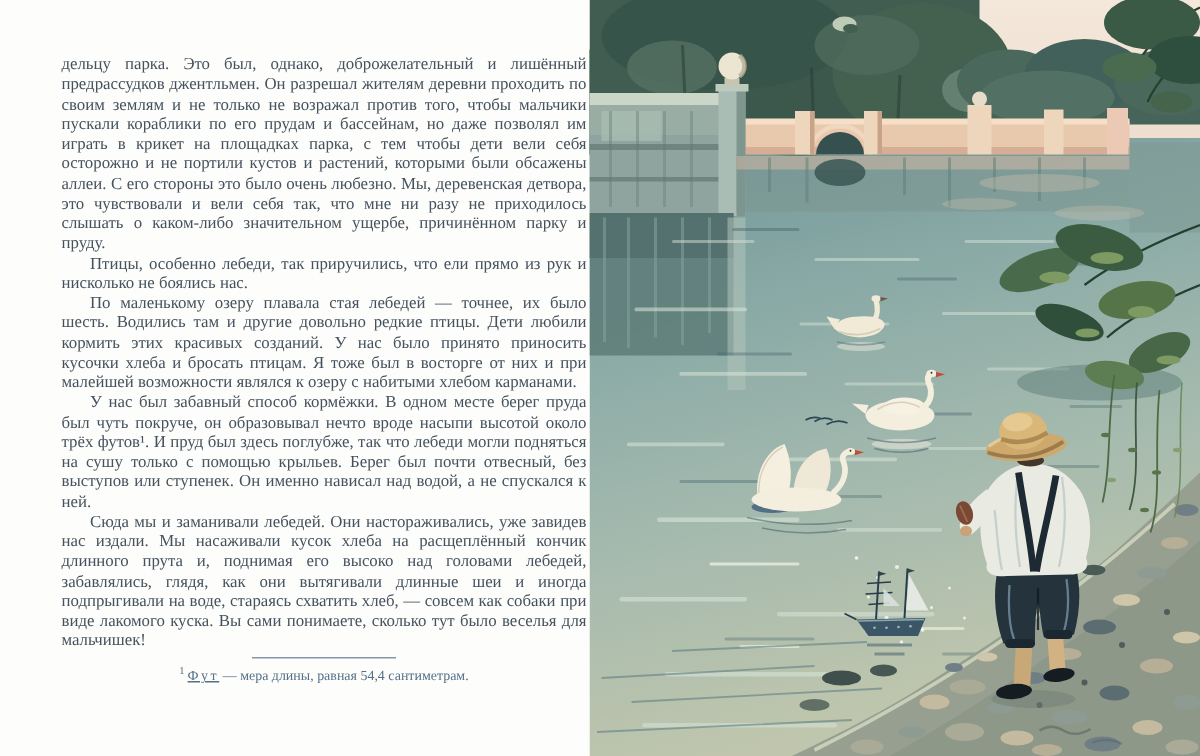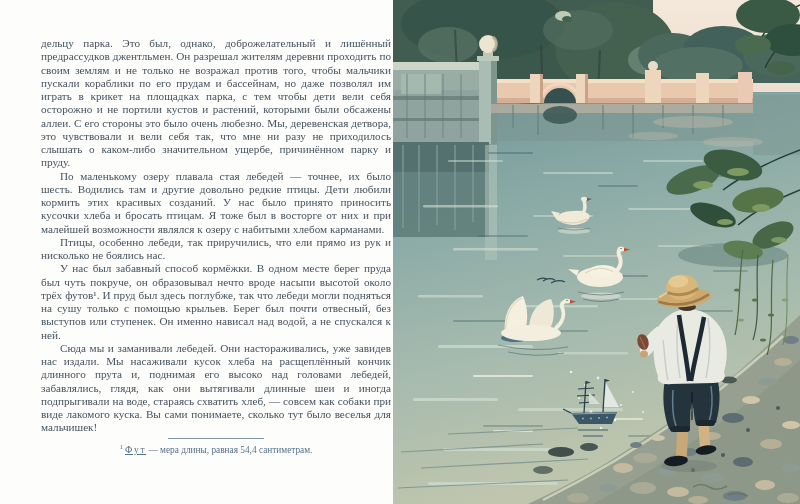--- a/index.html
+++ b/index.html
@@ -30,22 +30,22 @@
   .page-right svg { display:block; }
 </style>
 </head>
 <body>
 
 <div class="spread">
 
   <div class="page-left">
     <div class="text-block">
       <p class="continuation">дельцу парка. Это был, однако, доброжелательный и лишённый предрассудков джентльмен. Он разрешал жителям деревни проходить по своим землям и не только не возражал против того, чтобы мальчики пускали кораблики по его прудам и бассейнам, но даже позволял им играть в крикет на площадках парка, с тем чтобы дети вели себя осторожно и не портили кустов и растений, которыми были обсажены аллеи. С его стороны это было очень любезно. Мы, деревенская детвора, это чувствовали и вели себя так, что мне ни разу не приходилось слышать о каком-либо значительном ущербе, причинённом парку и пруду.</p>
+      <p>Птицы, особенно лебеди, так приручились, что ели прямо из рук и нисколько не боялись нас.</p>
       <p>По маленькому озеру плавала стая лебедей — точнее, их было шесть. Водились там и другие довольно редкие птицы. Дети любили кормить этих красивых созданий. У нас было принято приносить кусочки хлеба и бросать птицам. Я тоже был в восторге от них и при малейшей возможности являлся к озеру с набитыми хлебом карманами.</p>
-      <p>Птицы, особенно лебеди, так приручились, что ели прямо из рук и нисколько не боялись нас.</p>
       <p>У нас был забавный способ кормёжки. В одном месте берег пруда был чуть покруче, он образовывал нечто вроде насыпи высотой около трёх футов¹. И пруд был здесь поглубже, так что лебеди могли подняться на сушу только с помощью крыльев. Берег был почти отвесный, без выступов или ступенек. Он именно нависал над водой, а не спускался к ней.</p>
       <p>Сюда мы и заманивали лебедей. Они настораживались, уже завидев нас издали. Мы насаживали кусок хлеба на расщеплённый кончик длинного прута и, поднимая его высоко над головами лебедей, забавлялись, глядя, как они вытягивали длинные шеи и иногда подпрыгивали на воде, стараясь схватить хлеб, — совсем как собаки при виде лакомого куска. Вы сами понимаете, сколько тут было веселья для мальчишек!</p>
     </div>
     <div class="footnote">
       <div class="footnote-rule"></div>
       <p class="footnote-text"><sup>1</sup><span class="term">Фут</span><span> — мера длины, равная 54,4 сантиметрам.</span></p>
     </div>
   </div>
 
   <div class="page-right">

